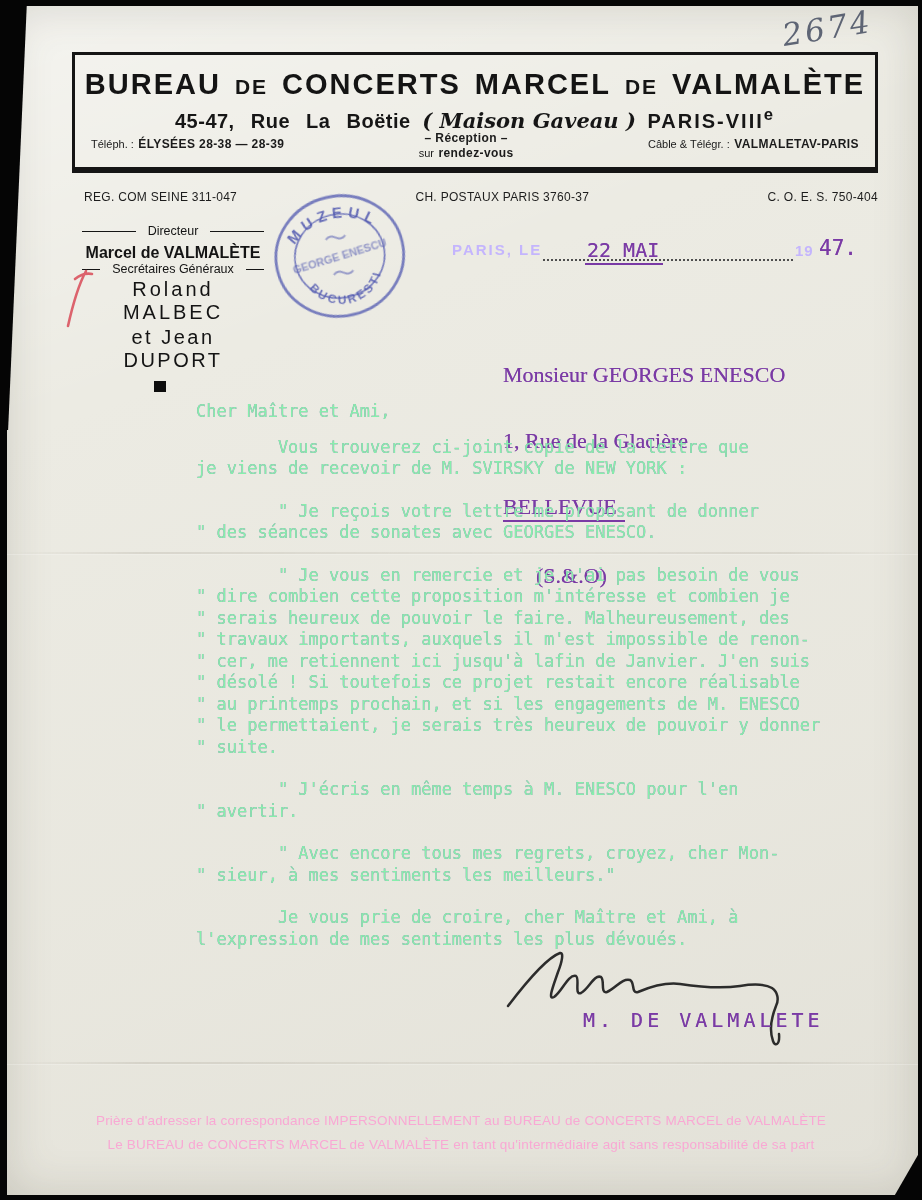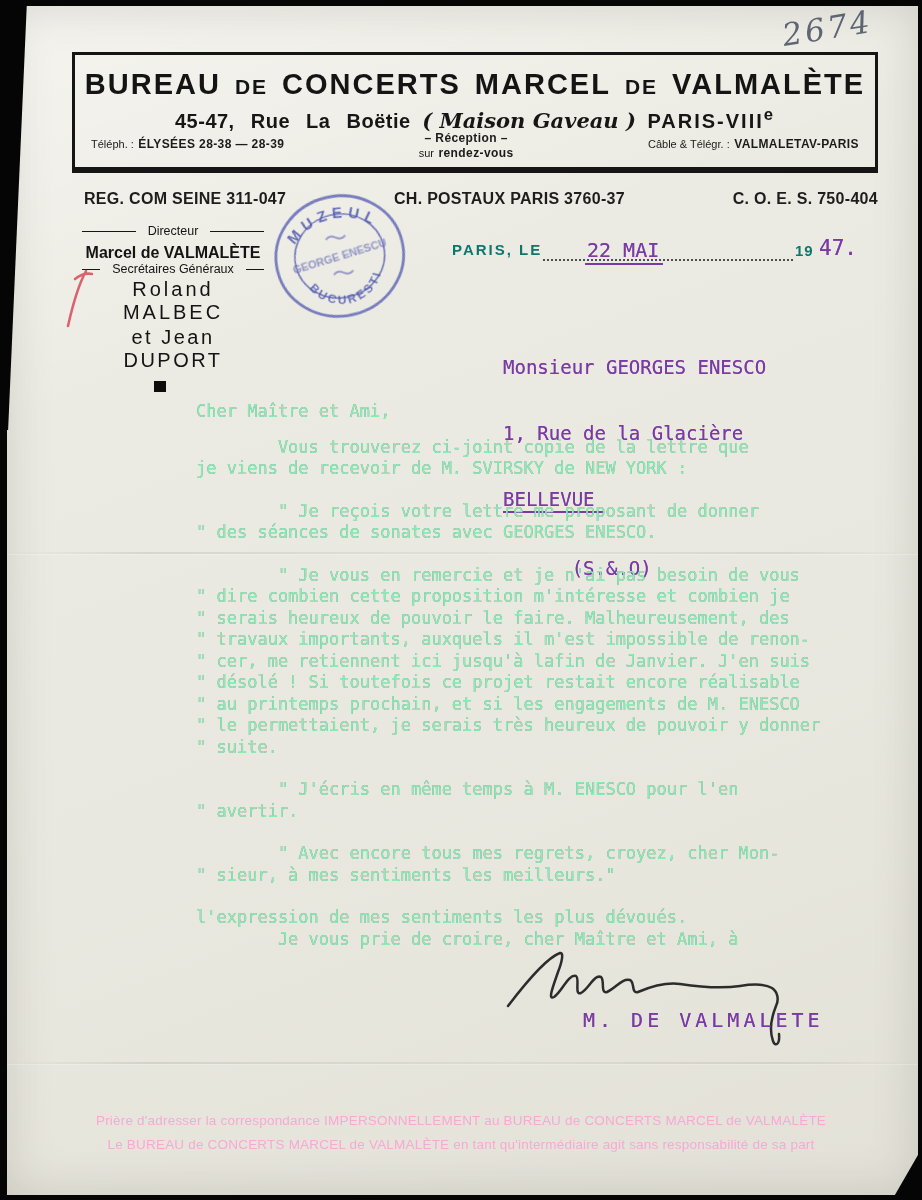--- a/index.html
+++ b/index.html
@@ -34,47 +34,47 @@
   #lh-address .script{font-family:"DejaVu Serif",serif;font-style:italic;font-weight:bold;
                       font-size:21px;margin:0 6px;}
   #lh-address .city{letter-spacing:2px;}
   #lh-bottom{position:absolute;left:16px;right:16px;bottom:7px;display:flex;
              justify-content:space-between;align-items:flex-start;color:#1b1b1b;}
   .lh-small-label{font-size:11px;font-weight:normal;}
   .lh-small-bold{font-size:12px;font-weight:bold;letter-spacing:.4px;}
   #lh-reception{text-align:center;line-height:13px;margin-top:-2px;}
   
   #reg-row{position:absolute;left:84px;top:190px;width:794px;display:flex;
-           justify-content:space-between;font-size:16px;font-weight:bold;
+           justify-content:space-between;font-size:12px;font-weight:normal;
            color:#1d1d1d;letter-spacing:.3px;}
   
   #director-block{position:absolute;left:82px;top:224px;width:182px;text-align:center;color:#141414;}
   .dash-row{display:flex;align-items:center;gap:12px;}
   .dash-row .dl{flex:1;border-top:1.6px solid #151515;height:0;}
   .dash-label{font-size:12.5px;}
   #director-name{font-size:16px;font-weight:bold;margin-top:6px;}
   .sec-name{font-size:20px;letter-spacing:3px;margin-top:2px;}
   #ink-square{width:12px;height:11px;background:#0d0d0d;margin:9px auto 0 72px;}
   
   #stamp{position:absolute;left:262px;top:183px;transform:rotate(-13deg);filter:blur(.3px);}
   
   #red-mark{position:absolute;left:60px;top:266px;}
   
-  .printed{color:#0f766e;font-weight:bold;}
+  .printed{color:#c4b5fd;font-weight:bold;}
   #date-city{position:absolute;left:452px;top:241px;font-size:15px;letter-spacing:2px;}
   #date-leader{position:absolute;left:543px;top:245px;width:250px;height:14px;
                border-bottom:2px dotted #4e4e4e;}
   .typed{font-family:"DejaVu Sans Mono",monospace;color:#7a3aa5;
          text-shadow:0 0 .5px rgba(122,58,165,.75);}
   #date-typed{position:absolute;left:585px;top:238px;font-size:20px;
               border-bottom:2.5px solid #7a3aa5;padding:0 4px 1px 2px;}
   #date-year-printed{position:absolute;left:795px;top:242px;font-size:15px;letter-spacing:1px;}
   #date-year-typed{position:absolute;left:819px;top:236px;font-size:21px;}
   
-  #recipient{position:absolute;left:503px;top:312px;font-size:19px;line-height:22px;white-space:pre;}
+  #recipient{position:absolute;left:503px;top:320px;font-size:22px;line-height:22px;white-space:pre;font-family:Liberation Serif, serif;}
   #recipient .ul{border-bottom:2.5px solid #7a3aa5;padding-right:8px;padding-bottom:1px;}
   
   #letter-body{position:absolute;left:196px;top:401px;width:724px;}
   .tline{white-space:pre;font-family:"DejaVu Sans Mono",monospace;font-size:17px;
          line-height:21.5px;color:#86efac;text-shadow:0 0 .5px rgba(122,58,165,.75);}
   #body-paragraphs .para{margin-top:21px;}
   #body-paragraphs .para:first-child{margin-top:14px;}
   
   #signature{position:absolute;left:488px;top:942px;}
   #typed-signature{position:absolute;left:583px;top:1008px;font-size:20px;letter-spacing:4px;}
@@ -205,22 +205,22 @@
         </div>
         <div class="para">
           <div class="tline">        " J'écris en même temps à M. ENESCO pour l'en</div>
           <div class="tline">" avertir.</div>
         </div>
         <div class="para">
           <div class="tline">        " Avec encore tous mes regrets, croyez, cher Mon-</div>
           <div class="tline">" sieur, à mes sentiments les meilleurs."</div>
         </div>
         <div class="para">
+          <div class="tline">        Je vous prie de croire, cher Maître et Ami, à</div>
           <div class="tline">l'expression de mes sentiments les plus dévoués.</div>
-          <div class="tline">        Je vous prie de croire, cher Maître et Ami, à</div>
         </div>
       </div>
   </div>
 
   <svg id="signature" width="310" height="115" viewBox="0 0 310 115">
     <path d="M 20,64 C 36,43 58,16 72,11 C 76,10 74,20 70,30 C 66,42 59,59 66,55
              C 74,50 80,32 88,34 C 92,36 86,54 93,51 C 101,47 106,32 113,35
              C 117,38 112,52 119,50 C 128,46 134,36 142,38 C 147,40 143,52 150,50
              C 162,45 176,40 192,42 C 212,45 232,47 252,44 C 264,42 277,42 284,46
              C 290,50 291,58 288,64 C 284,74 281,88 285,99 C 287,105 292,103 291,92" fill="none" stroke="#1c1c1c" stroke-width="2.5" stroke-linecap="round" opacity="0.92"></path>

